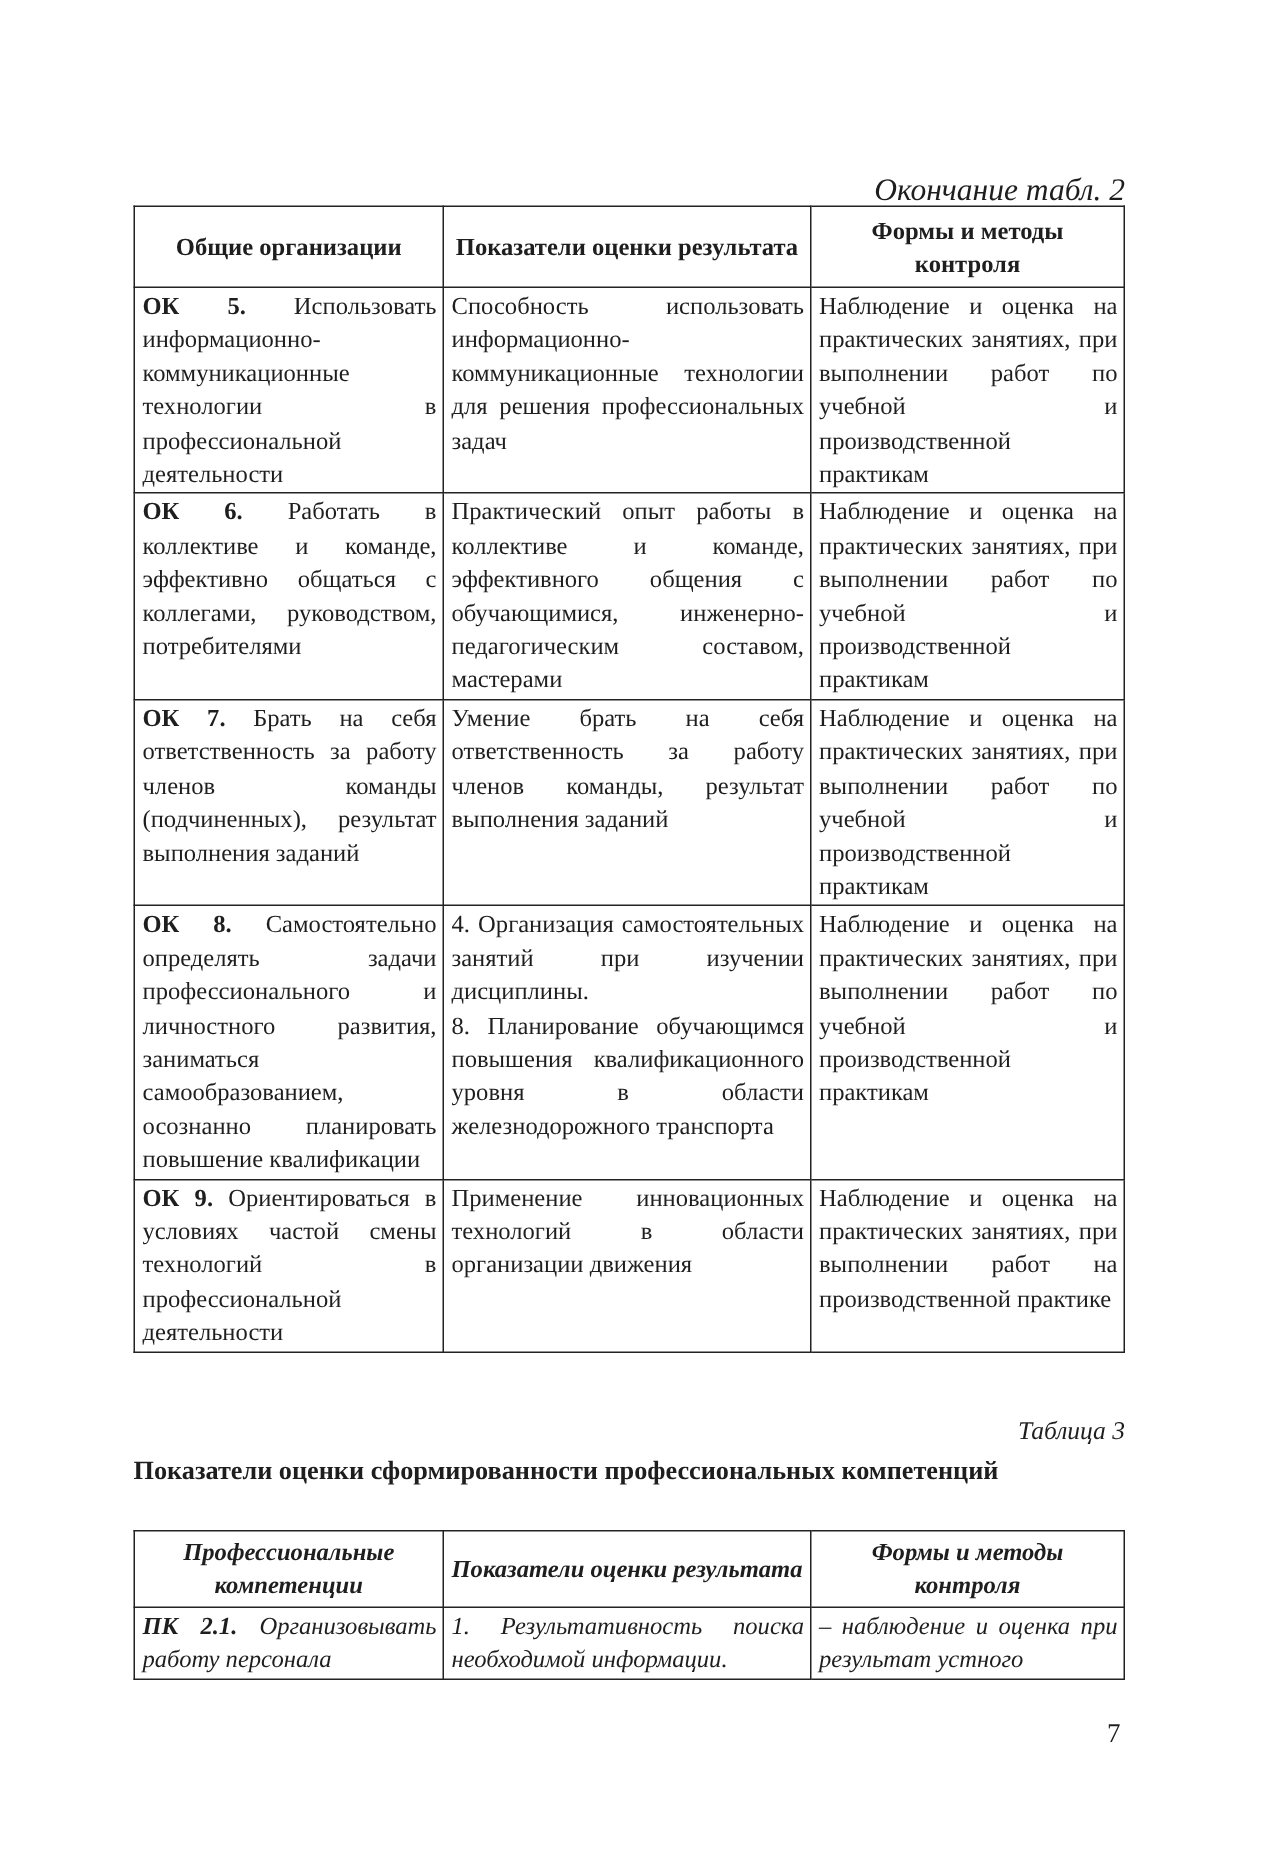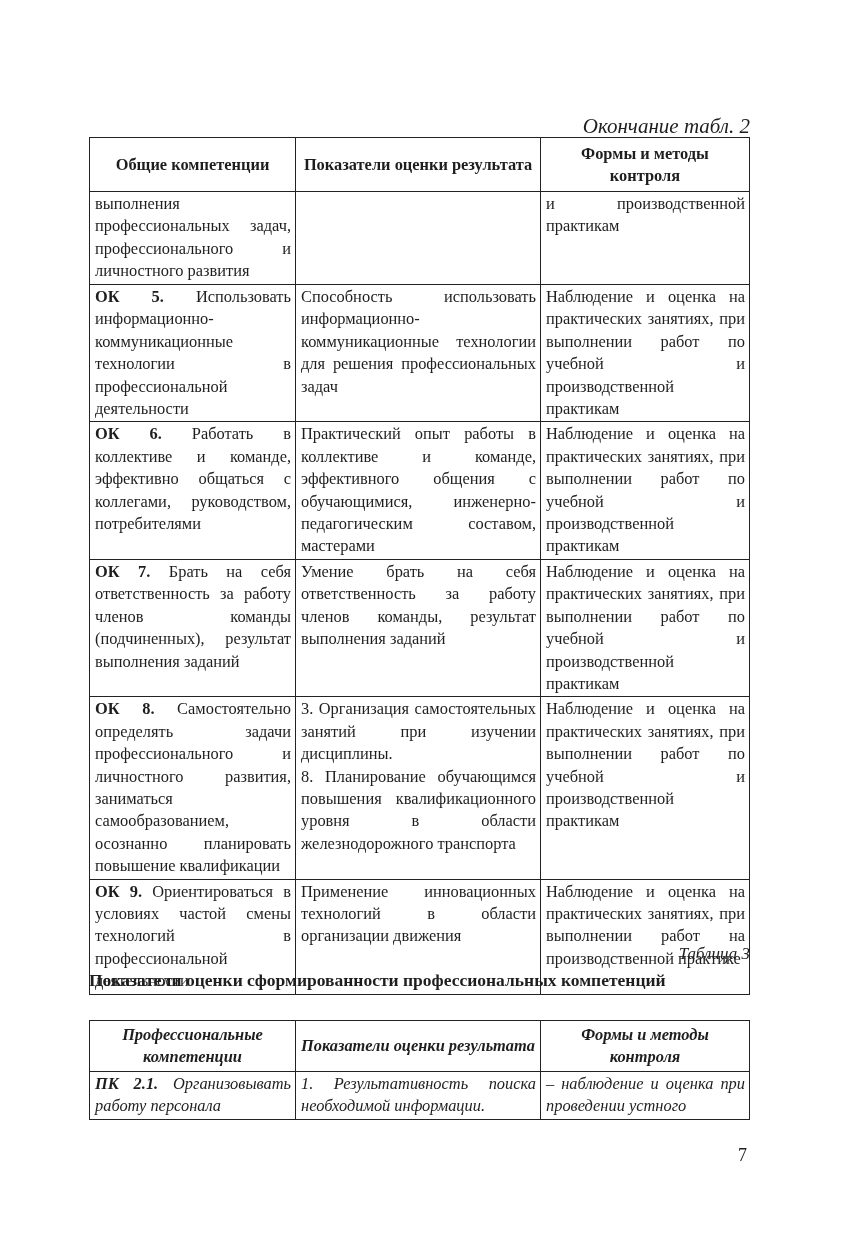--- a/index.html
+++ b/index.html
@@ -56,50 +56,45 @@
 <div class="cont-label">Окончание табл. 2</div>
 
 <table class="doc" id="t2">
   <colgroup>
       <col class="c1">
       <col class="c2">
       <col class="c3">
     </colgroup>
   <thead>
     <tr>
-      <th>Общие компетенции</th>
+      <th>Общие организации</th>
       <th>Показатели оценки результата</th>
       <th>Формы и методы контроля</th>
     </tr>
   </thead>
   <tbody>
-    <tr style="height:93px">
-      <td><span>выполнения профессиональных задач, профессионального и личностного развития</span></td>
-      <td></td>
-      <td>и производственной практикам</td>
-    </tr>
     <tr style="height:113px">
       <td><span class="code">ОК 5.</span> <span>Использовать информационно-коммуникационные технологии в профессиональной деятельности</span></td>
       <td>Способность использовать информационно-коммуникационные технологии для решения профессиональных задач</td>
       <td>Наблюдение и оценка на практических занятиях, при выполнении работ по учебной и производственной практикам</td>
     </tr>
     <tr style="height:137px">
       <td><span class="code">ОК 6.</span> <span>Работать в коллективе и команде, эффективно общаться с коллегами, руководством, потребителями</span></td>
       <td>Практический опыт работы в коллективе и команде, эффективного общения с обучающимися, инженерно-педагогическим составом, мастерами</td>
       <td>Наблюдение и оценка на практических занятиях, при выполнении работ по учебной и производственной практикам</td>
     </tr>
     <tr style="height:109px">
       <td><span class="code">ОК 7.</span> <span>Брать на себя ответственность за работу членов команды (подчиненных), результат выполнения заданий</span></td>
       <td>Умение брать на себя ответственность за работу членов команды, результат выполнения заданий</td>
       <td>Наблюдение и оценка на практических занятиях, при выполнении работ по учебной и производственной практикам</td>
     </tr>
     <tr style="height:178px">
       <td><span class="code">ОК 8.</span> <span>Самостоятельно определять задачи профессионального и личностного развития, заниматься самообразованием, осознанно планировать повышение квалификации</span></td>
       <td>
-        <span class="p">3. Организация самостоятельных занятий при изучении дисциплины.</span>
+        <span class="p">4. Организация самостоятельных занятий при изучении дисциплины.</span>
         <span class="p">8. Планирование обучающимся повышения квалификационного уровня в области железнодорожного транспорта</span>
       </td>
       <td>Наблюдение и оценка на практических занятиях, при выполнении работ по учебной и производственной практикам</td>
     </tr>
     <tr style="height:113px">
       <td><span class="code">ОК 9.</span> <span>Ориентироваться в условиях частой смены технологий в профессиональной деятельности</span></td>
       <td>Применение инновационных технологий в области организации движения</td>
       <td>Наблюдение и оценка на практических занятиях, при выполнении работ на производственной практике</td>
     </tr>
   </tbody>
@@ -118,18 +113,18 @@
     <tr>
       <th>Профессиональные компетенции</th>
       <th>Показатели оценки результата</th>
       <th>Формы и методы контроля</th>
     </tr>
   </thead>
   <tbody>
     <tr>
       <td><span class="code">ПК 2.1.</span> <span>Организовывать работу персонала</span></td>
       <td>1. Результативность поиска необходимой информации.</td>
-      <td>– наблюдение и оценка при проведении устного</td>
+      <td>– наблюдение и оценка при результат устного</td>
     </tr>
   </tbody>
 </table>
 
 <div class="page-num">7</div>
 
 </body></html>

